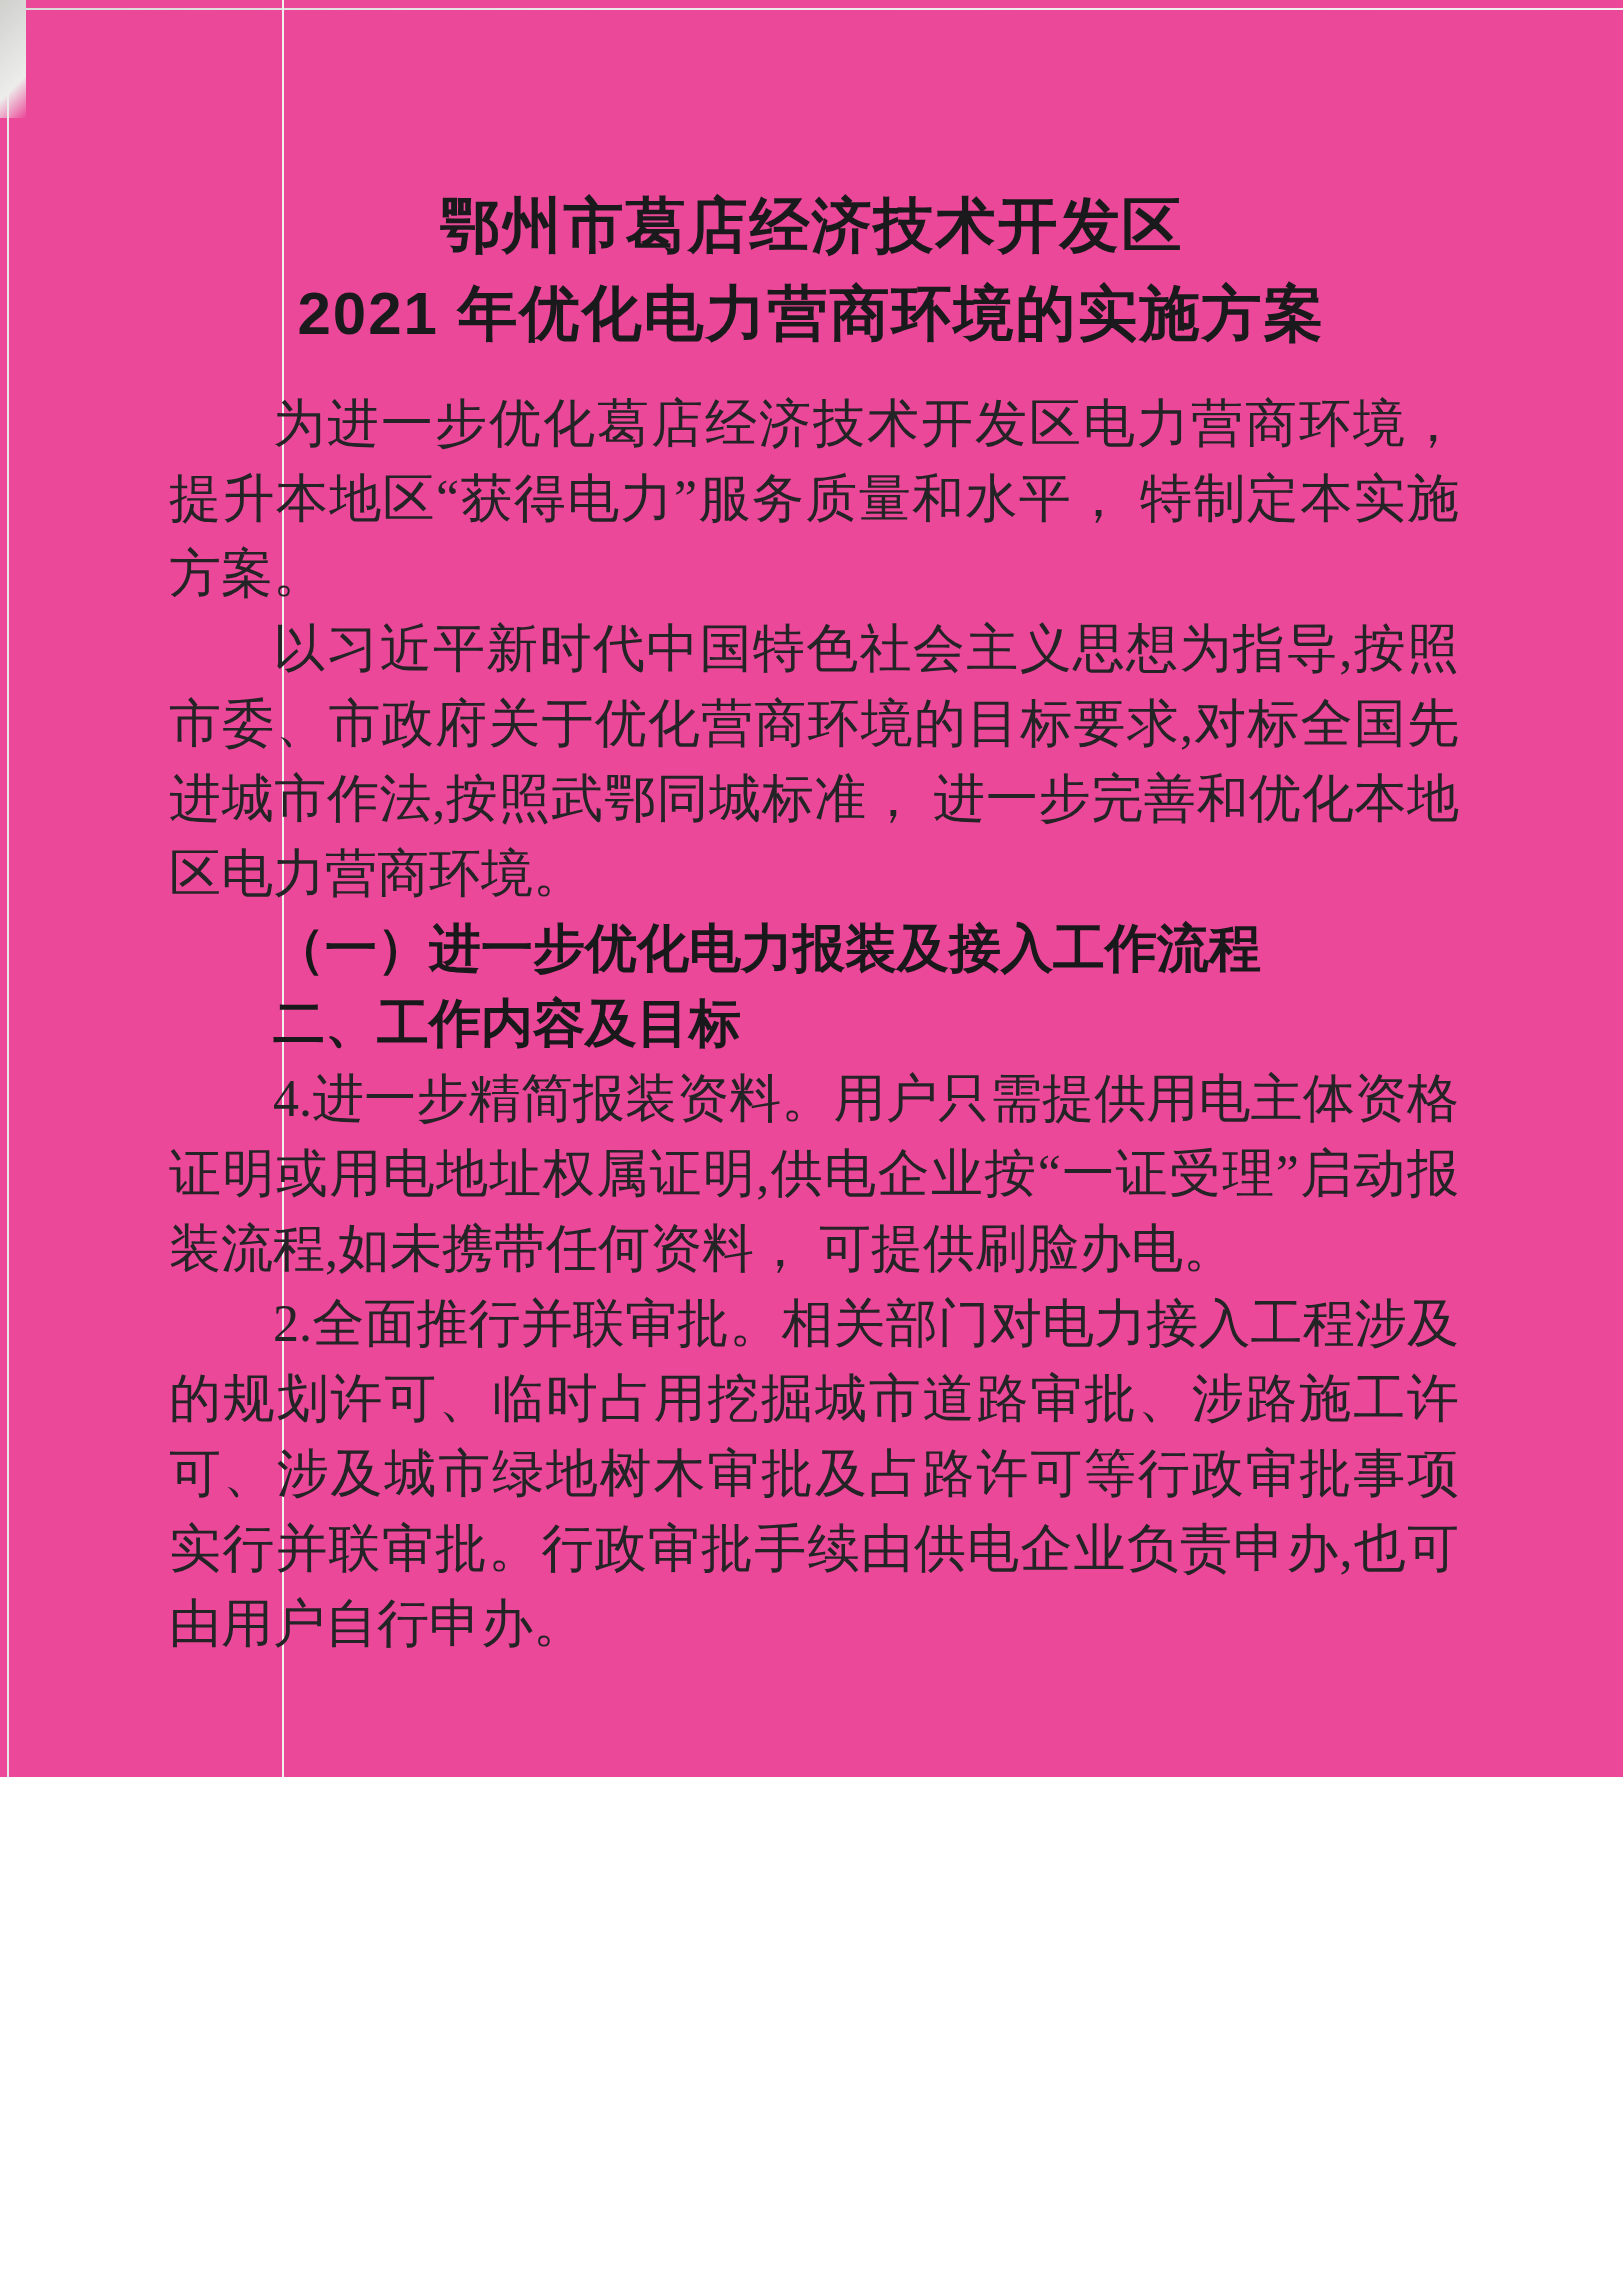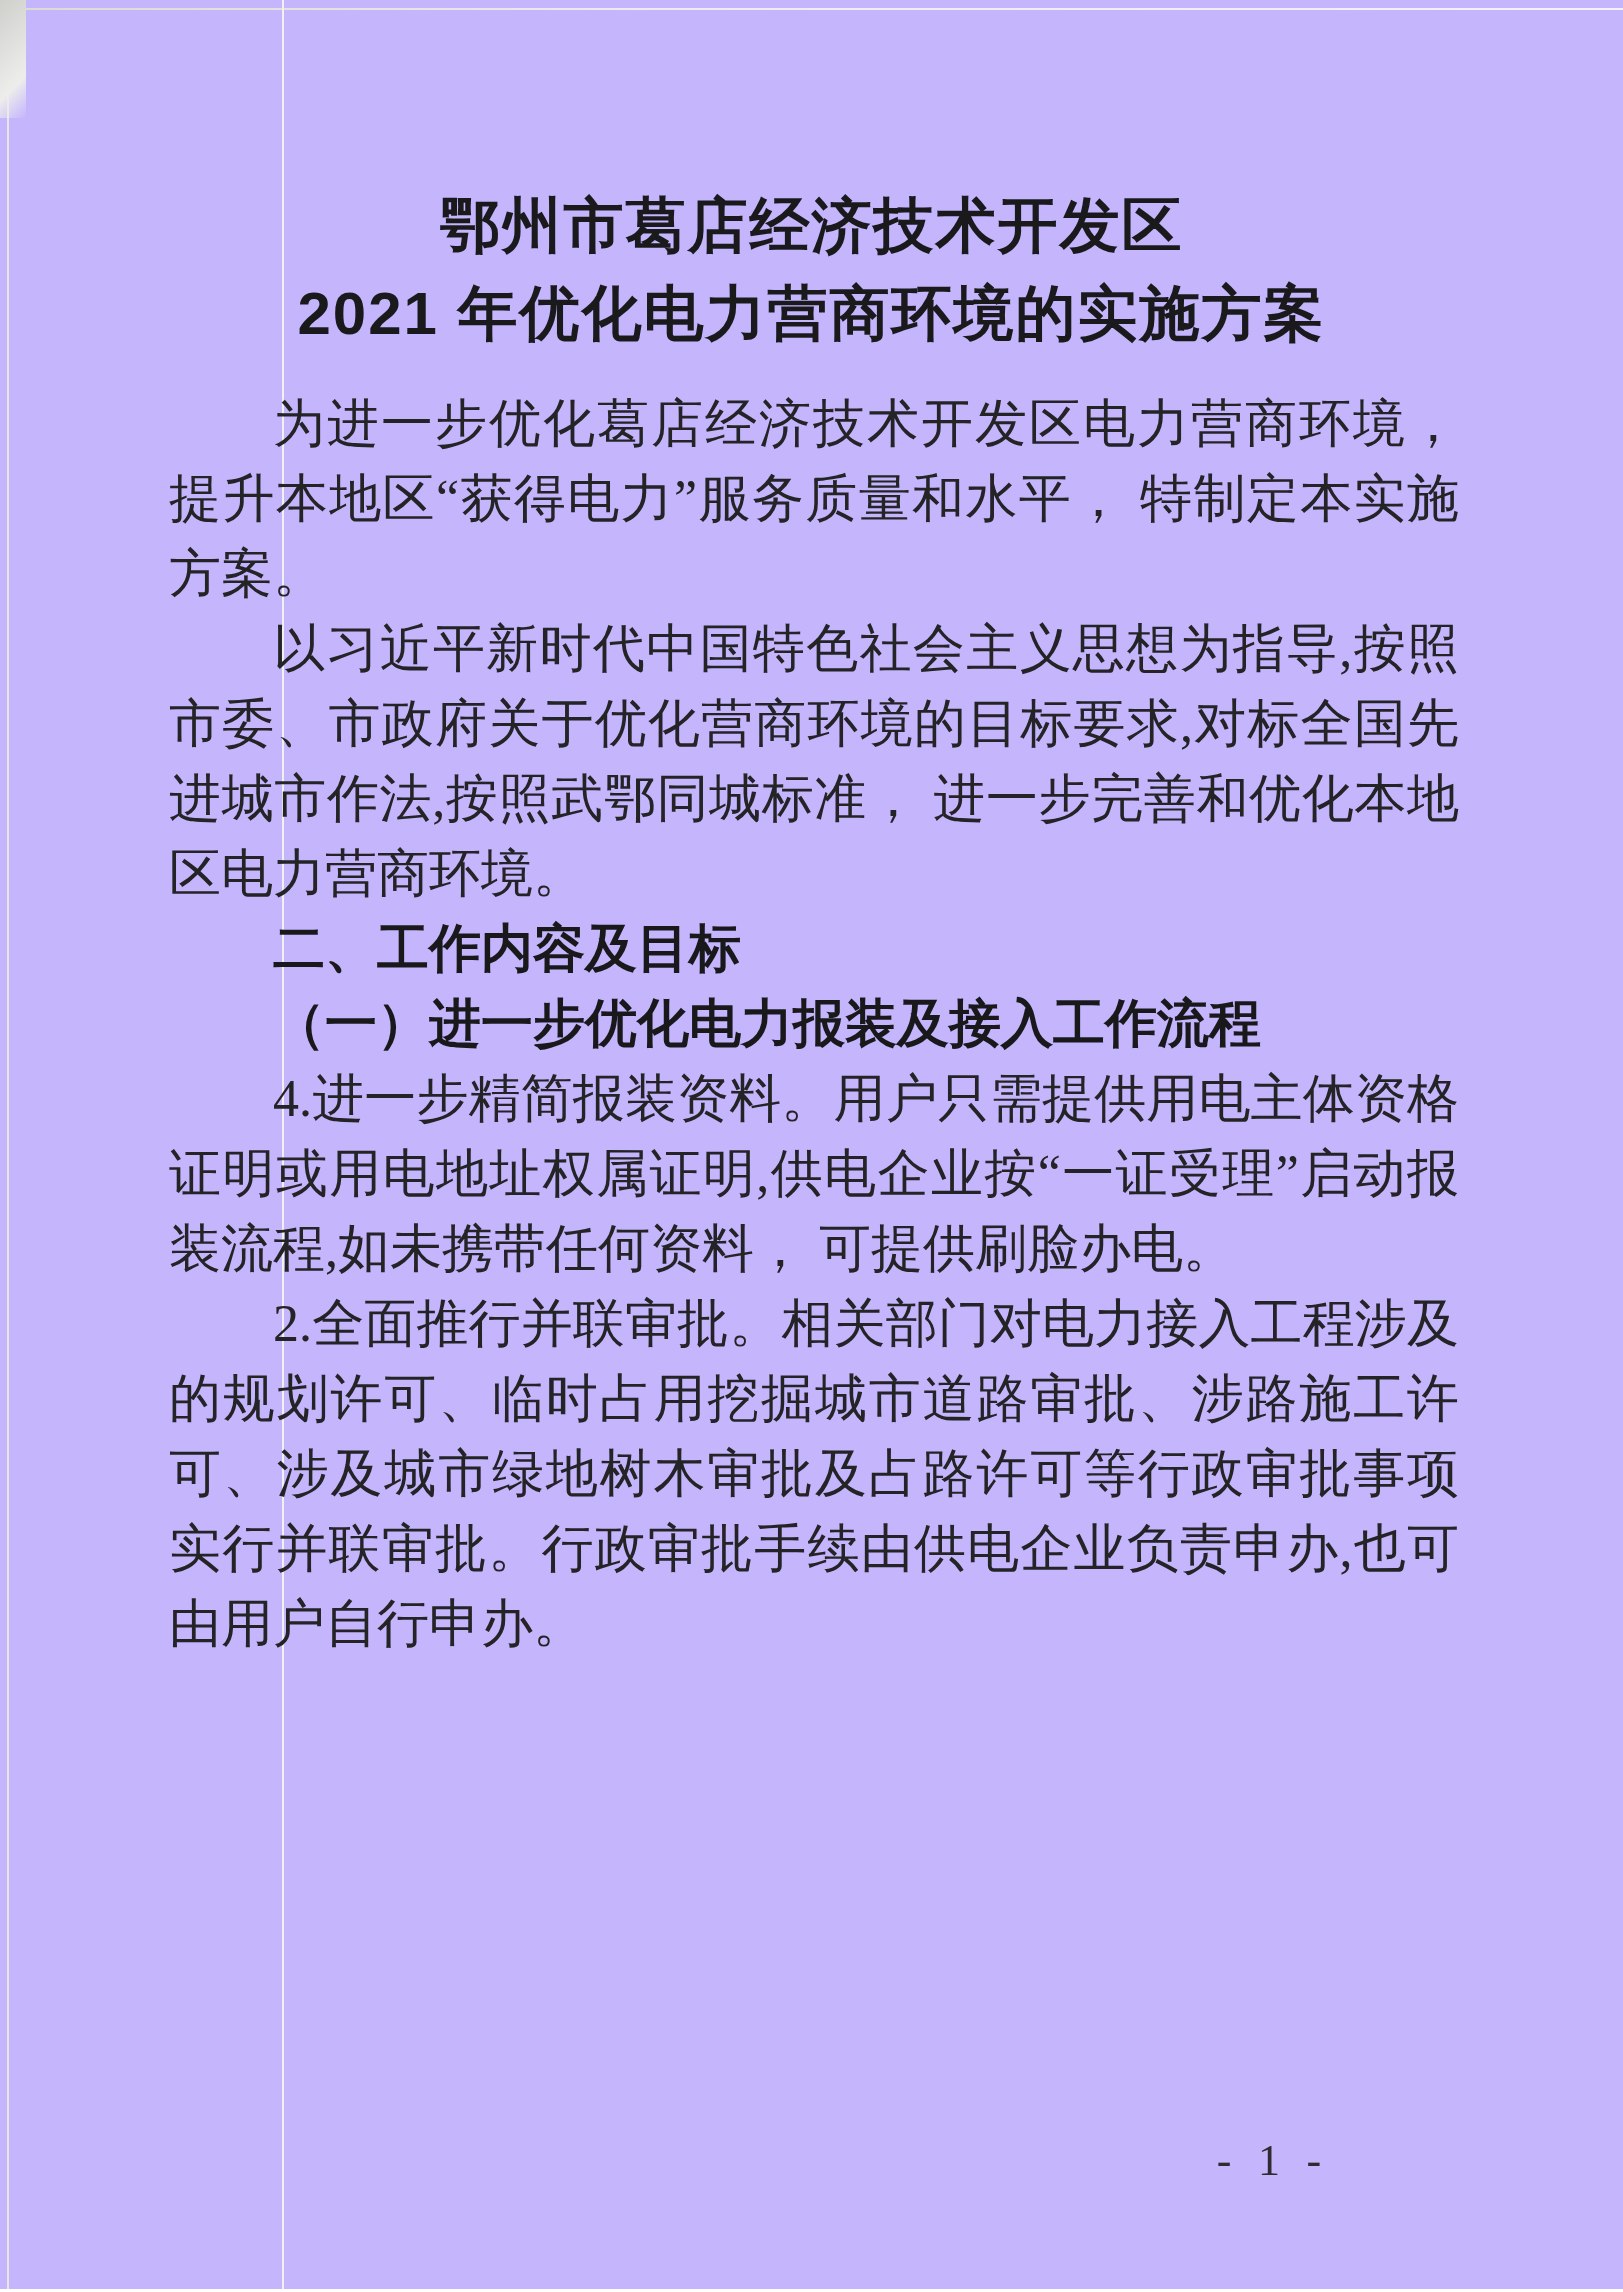--- a/index.html
+++ b/index.html
@@ -1,22 +1,22 @@
 <!DOCTYPE html>
 <html><head>
 <meta charset="utf-8">
 <style>
   * { margin: 0; padding: 0; box-sizing: border-box; }
   html, body { background: #ffffff; }
   .page {
     position: relative;
     width: 1623px;
-    height: 2289px;
+    height: 1777px;
     margin: 0 auto;
-    background: #c4b5fd;
+    background: #ec4899;
     overflow: hidden;
     font-family: "Liberation Serif", serif;
     color: #252527;
   }
   
   .scan-top-edge {
     position: absolute; left: 0; top: 7.8px; width: 100%; height: 2px;
     background: linear-gradient(to right, #d9d9d6, #ececea 40%, #f2f2f0);
   }
   .scan-left-edge {
@@ -76,21 +76,21 @@
   <div class="scan-corner"></div>
 
   <div class="title">
     <div>鄂州市葛店经济技术开发区</div>
     <div>2021 年优化电力营商环境的实施方案</div>
   </div>
 
   <div class="doc-body">
       <div class="block para">为进一步优化葛店经济技术开发区电力营商环境， 提升本地区“获得电力”服务质量和水平， 特制定本实施方案。</div>
       <div class="block para">以习近平新时代中国特色社会主义思想为指导,按照市委、市政府关于优化营商环境的目标要求,对标全国先进城市作法,按照武鄂同城标准， 进一步完善和优化本地区电力营商环境。</div>
+      <div class="block subheading">（一）进一步优化电力报装及接入工作流程</div>
       <div class="block heading">二、工作内容及目标</div>
-      <div class="block subheading">（一）进一步优化电力报装及接入工作流程</div>
       <div class="block para">4.进一步精简报装资料。用户只需提供用电主体资格证明或用电地址权属证明,供电企业按“一证受理”启动报装流程,如未携带任何资料， 可提供刷脸办电。</div>
       <div class="block para">2.全面推行并联审批。相关部门对电力接入工程涉及的规划许可、临时占用挖掘城市道路审批、涉路施工许可、涉及城市绿地树木审批及占路许可等行政审批事项实行并联审批。行政审批手续由供电企业负责申办,也可由用户自行申办。</div>
     </div>
 
   <div class="page-number">- 1 -</div>
 </div>
 
 
 </body></html>

